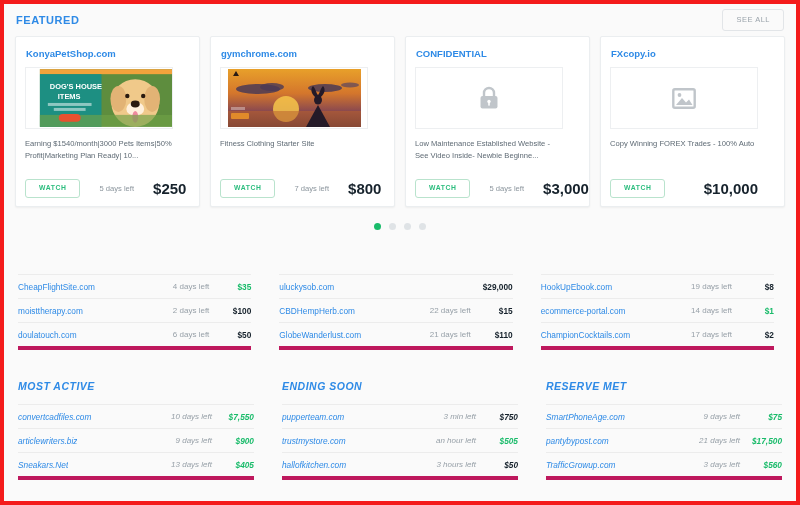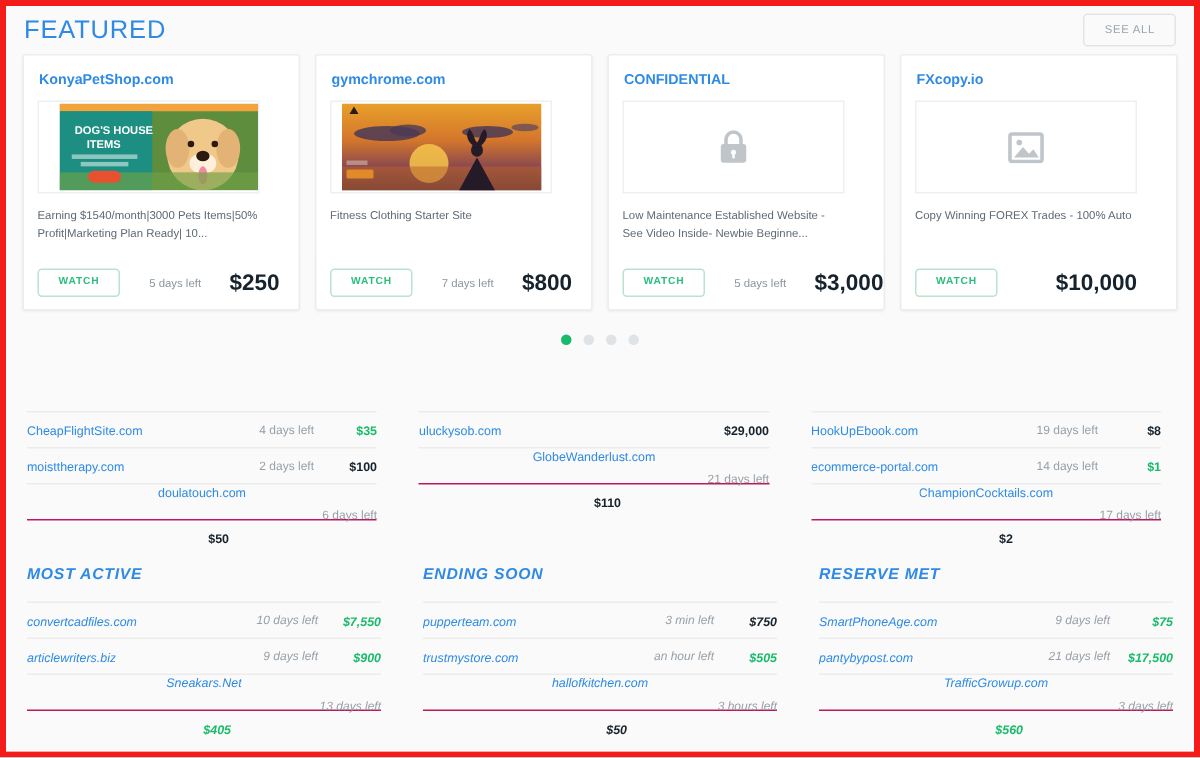--- a/index.html
+++ b/index.html
@@ -44,22 +44,22 @@
   }
   .featured-head {
     display: flex;
     align-items: center;
     justify-content: space-between;
     height: 32px;
     padding: 0 2px;
   }
   .featured-title {
     color: #2e8ae6;
-    font-size: 17px;
-    font-weight: normal;
+    font-size: 11px;
+    font-weight: bold;
     letter-spacing: .55px;
   }
   .see-all-btn {
     border: 1px solid #e2e5e8;
     background: #fafafa;
     color: #9aa3ab;
     font-size: 7.5px;
     letter-spacing: .5px;
     padding: 6px 13px;
     border-radius: 3px;
@@ -177,21 +177,21 @@
     flex: 1 1 0;
     min-width: 0;
   }
   .lrow {
     display: flex;
     align-items: center;
     border-top: 1px solid #ececec;
     height: 23px;
     gap: 6px;
   }
-  .lrow:last-child { border-bottom: 1px solid #be185d; flex-direction: column; }
+  .lrow:last-child { border-bottom: 4px solid #be185d; }
   .lname {
     color: #2e8ae6;
     font-size: 8.3px;
     flex: 0 0 auto;
     white-space: nowrap;
     overflow: hidden;
     text-overflow: ellipsis;
     cursor: pointer;
     max-width: 58%;
   }
@@ -377,20 +377,25 @@
         </div>
       </div>
 
       <div class="mid-col">
         <div class="lrow no-time">
           <span class="lname">uluckysob.com</span>
 
           <span class="lprice dark">$29,000</span>
         </div>
         <div class="lrow">
+          <span class="lname">CBDHempHerb.com</span>
+          <span class="ltime">22 days left</span>
+          <span class="lprice dark">$15</span>
+        </div>
+        <div class="lrow">
           <span class="lname">GlobeWanderlust.com</span>
           <span class="ltime">21 days left</span>
           <span class="lprice dark">$110</span>
         </div>
       </div>
 
       <div class="mid-col">
         <div class="lrow">
           <span class="lname">HookUpEbook.com</span>
           <span class="ltime">19 days left</span>

